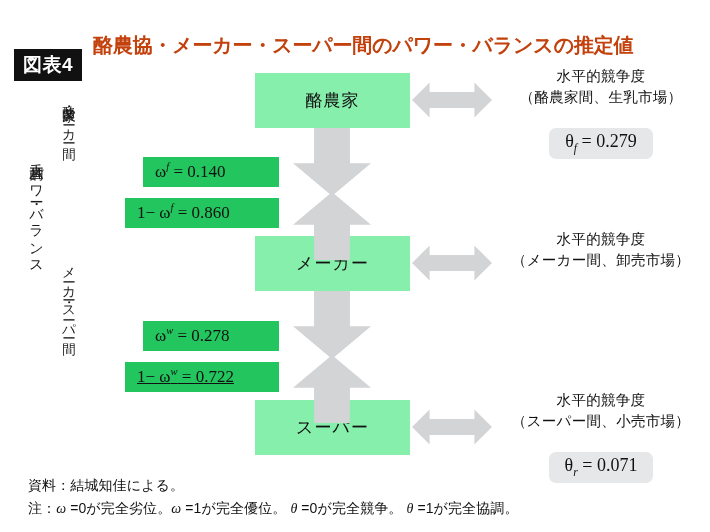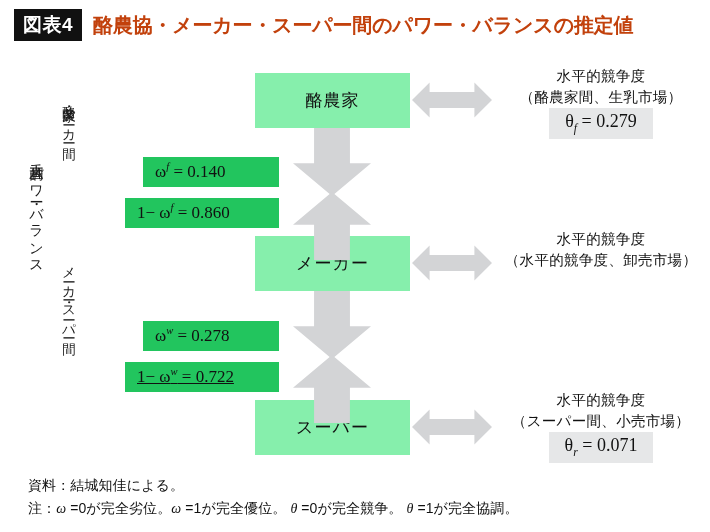--- a/index.html
+++ b/index.html
@@ -14,20 +14,21 @@
   #root{position:relative;width:710px;height:532px;}
 
   
   .title-row{position:absolute;left:14px;top:9px;display:flex;align-items:center;}
   .title-badge{
     background:#111111;color:#ffffff;
     font-weight:700;font-size:19px;line-height:1;
     padding:6px 9px 7px 9px;
     letter-spacing:.5px;
     white-space:nowrap;
+    margin-top:40px;
   }
   .title-text{
     margin-left:11px;font-size:20px;font-weight:700;color:#c2410c;
     white-space:nowrap;letter-spacing:-.2px;
   }
 
   
   .vlabel{
     position:absolute;
     writing-mode:vertical-rl;
@@ -77,23 +78,23 @@
   #ar-h3{left:412px;top:407px;}
 
   
   .rgroup{position:absolute;left:497px;width:208px;text-align:center;}
   #rg1{top:66px;}
   #rg2{top:229px;}
   #rg3{top:390px;}
   .rg-line{font-size:14.5px;line-height:1.45;color:#111111;white-space:nowrap;letter-spacing:.3px;}
   .value-chip{
     display:inline-block;background:#e6e7e8;
-    padding:3px 16px 4px 16px;margin-top:0;
+    padding:3px 16px 4px 16px;margin-top:20px;
     font-family:"Liberation Serif","DejaVu Serif",serif;
-    font-size:18px;color:#111111;white-space:nowrap;
+    font-size:18px;color:#111111;white-space:nowrap;border-radius:7px;
   }
   .value-chip sub{font-size:.65em;font-style:italic;}
 
   
   .omega-chip{
     position:absolute;background:#22c55e;
     font-family:"Liberation Serif","DejaVu Serif",serif;
     font-size:17px;color:#111111;white-space:nowrap;
     padding:4px 12px 5px 12px;text-align:left;
   }
@@ -143,21 +144,21 @@
   <div class="omega-chip" id="om-w2">1− ω<sup>w</sup> = 0.722</div>
 
   <div class="rgroup" id="rg1">
     <div class="rg-line">水平的競争度</div>
     <div class="rg-line">（酪農家間、生乳市場）</div>
     <div class="value-chip">θ<sub>f</sub> = 0.279</div>
   </div>
 
   <div class="rgroup" id="rg2">
     <div class="rg-line">水平的競争度</div>
-    <div class="rg-line">（水平的競争度、卸売市場）</div>
+    <div class="rg-line">（メーカー間、卸売市場）</div>
   </div>
 
   <div class="rgroup" id="rg3">
     <div class="rg-line">水平的競争度</div>
     <div class="rg-line">（スーパー間、小売市場）</div>
     <div class="value-chip">θ<sub>r</sub> = 0.071</div>
   </div>
 
   <div class="foot" id="foot1">資料：結城知佳による。</div>
   <div class="foot" id="foot2">注：<i>ω</i> =0が完全劣位。<i>ω</i> =1が完全優位。 <i>θ</i> =0が完全競争。 <i>θ</i> =1が完全協調。</div>

